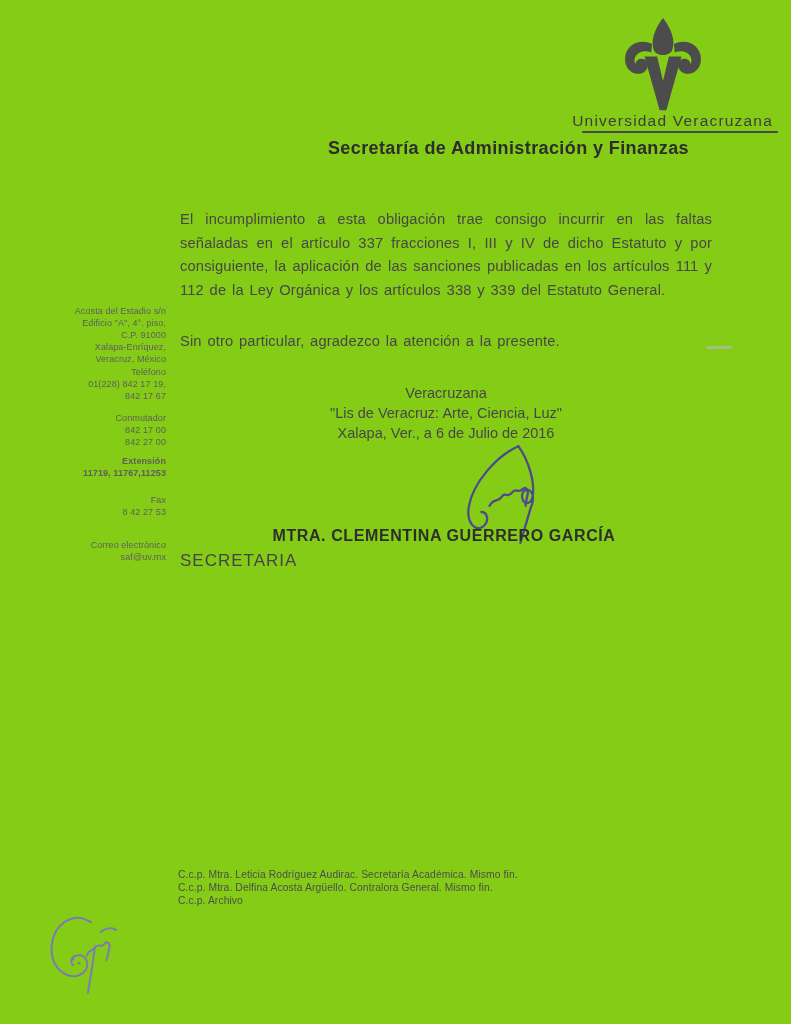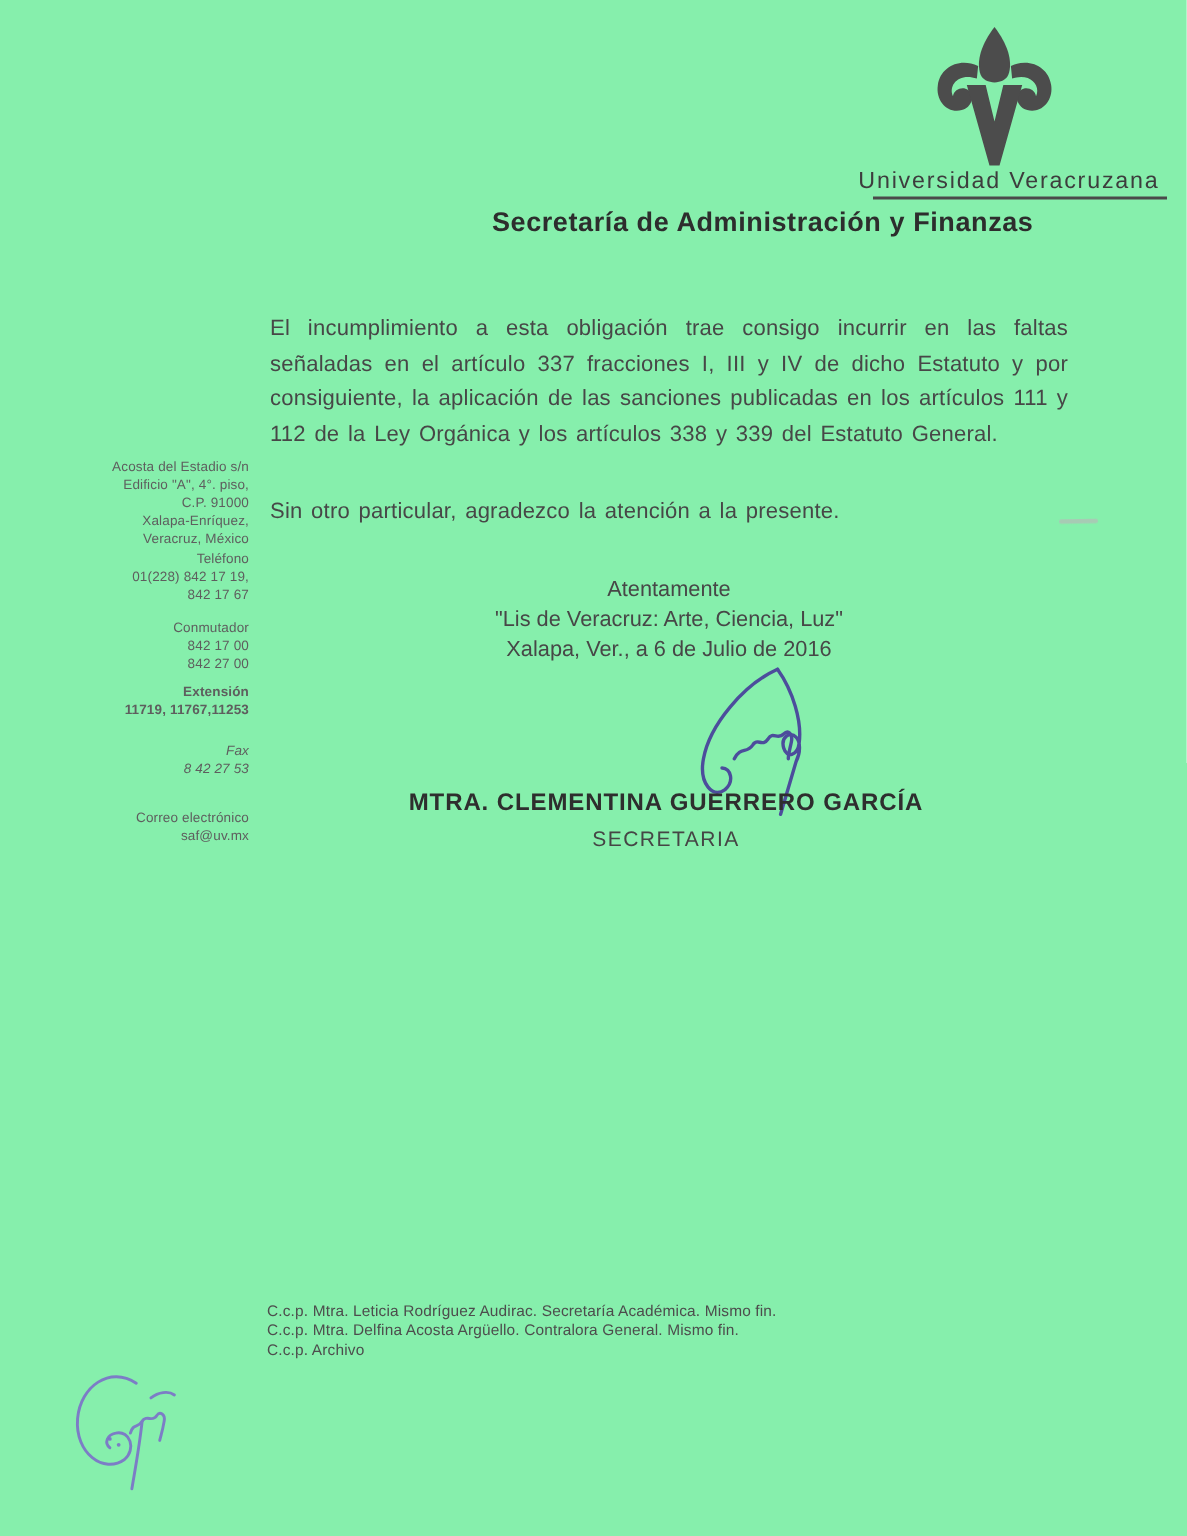--- a/index.html
+++ b/index.html
@@ -5,21 +5,21 @@
   html, body { margin: 0; padding: 0; }
   body {
     width: 791px; height: 1024px;
     background: #ffffff;
     font-family: "Liberation Sans", sans-serif;
     position: relative;
     overflow: hidden;
   }
   .page {
     position: absolute; inset: 0;
-    background: #86efac;
+    background: #84cc16;
   }
   
   .logo {
     position: absolute; left: 621px; top: 18px;
     width: 84px; height: 94px;
   }
   .logo svg { width: 100%; height: 100%; }
   .wordmark {
     position: absolute; top: 112px; right: 18px;
     font-size: 15.5px; letter-spacing: 1.2px;
@@ -44,21 +44,21 @@
     text-align: right;
     font-size: 9px; line-height: 11.9px;
     color: #5e5e5e;
     letter-spacing: 0.1px;
   }
   .side div { white-space: nowrap; }
   .g-address { top: 306px; }
   .g-phone   { top: 367px; }
   .g-switch  { top: 413px; }
   .g-ext     { top: 456px; font-weight: bold; }
-  .g-fax     { top: 495px; font-style: italic; }
+  .g-fax     { top: 495px; }
   .g-email   { top: 540px; }
   
   .para {
     position: absolute; left: 180px; width: 532px;
     font-size: 14.7px; line-height: 23.5px;
     color: #474747;
     letter-spacing: 0.15px;
     word-spacing: 1.5px;
     text-align: justify;
     margin: 0;
@@ -78,22 +78,21 @@
   .sig svg, .initials svg { width: 100%; height: 100%; }
   .signer-name {
     position: absolute; left: 180px; top: 527px; width: 528px;
     text-align: center;
     font-size: 16px; font-weight: bold;
     letter-spacing: 0.6px;
     color: #2e2e2e;
   }
   .signer-title {
     position: absolute; left: 180px; top: 551px; width: 528px;
-    text-align: center;
-    font-size: 14px; letter-spacing: 1px;
+    font-size: 17px; letter-spacing: 1px;
     color: #454545;
   }
   
   .ccp {
     position: absolute; left: 178px; top: 869px;
     font-size: 10.3px; line-height: 12.9px;
     color: #4d4d4d;
     letter-spacing: 0.1px;
   }
   .ccp div { white-space: nowrap; }
@@ -157,21 +156,21 @@
   </div>
   <div class="side g-email">
     <div>Correo electrónico</div>
     <div>saf@uv.mx</div>
   </div>
 
   <p class="para p1">El incumplimiento a esta obligación trae consigo incurrir en las faltas señaladas en el artículo 337 fracciones I, III y IV de dicho Estatuto y por consiguiente, la aplicación de las sanciones publicadas en los artículos 111 y 112 de la Ley Orgánica y los artículos 338 y 339 del Estatuto General.</p>
   <p class="para p2">Sin otro particular, agradezco la atención a la presente.</p>
 
   <div class="closing">
-    <div>Atentamente</div>
+    <div>Veracruzana</div>
     <div>"Lis de Veracruz: Arte, Ciencia, Luz"</div>
     <div>Xalapa, Ver., a 6 de Julio de 2016</div>
   </div>
 
   <div class="sig">
     <svg viewBox="0 0 100 105">
       <g fill="none" stroke="#463c9b" stroke-width="2.2" stroke-linecap="round" opacity="0.9">
         <path d="M62 6 C40 16 18 42 14 64 C11 80 20 90 28 84 C34 79 32 70 26 70"></path>
         <path d="M34 64 C38 56 42 61 46 55 C49 50 52 57 56 51 C59 46 62 52 66 48 C69 45 72 48 71 53 C70 58 69 61 69 64"></path>
         <path d="M62 6 C72 20 78 40 76 54 C75 62 68 64 66 57 C64 50 70 46 74 50 C77 53 77 60 74 66 L64 100"></path>

